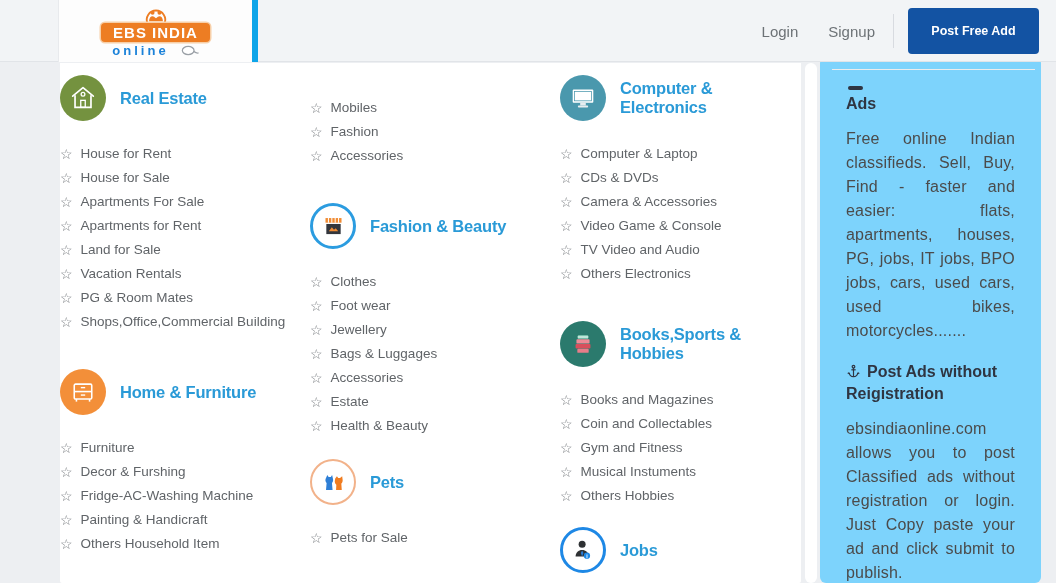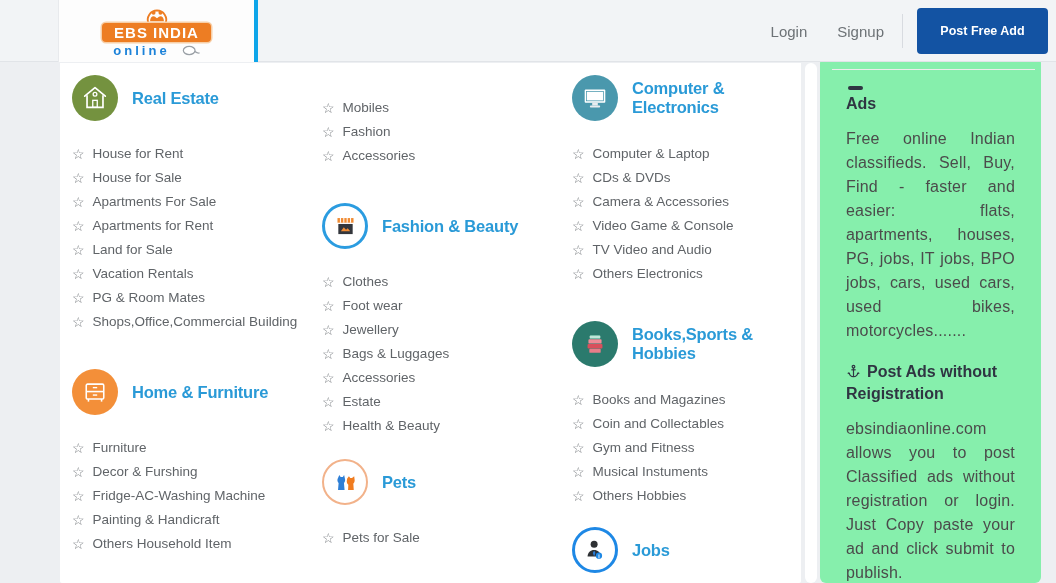--- a/index.html
+++ b/index.html
@@ -11,53 +11,53 @@
   }
 
   
   .header {
     position:absolute; top:0; left:0; width:1056px; height:62px;
     background:#f2f4f6; border-bottom:1px solid #e1e4e8;
     z-index:5;
   }
   .logo-box {
     position:absolute; left:58px; top:0; width:200px; height:62px;
-    background:#fdfdfd; border-left:1px solid #e8eaed; border-right:4px solid #0ea5e9;
+    background:#fdfdfd; border-left:1px solid #e8eaed; border-right:6px solid #0ea5e9;
     display:flex; flex-direction:column; align-items:center; justify-content:center;
   }
   .logo-emblem { height:20px; margin-bottom:-2px; }
   .logo-bar {
     background:#ed7d23; color:#fff; font-weight:bold; font-size:15px;
     letter-spacing:1px; padding:1px 12px; border-radius:4px;
     box-shadow:0 0 0 1.5px #f7cfa8;
   }
   .logo-online {
     color:#1b82d9; font-weight:bold; font-size:13px; letter-spacing:3px;
     display:flex; align-items:center; gap:12px; margin-top:1px;
   }
   .header-right {
-    position:absolute; right:4px; top:0; height:62px;
+    position:absolute; right:13px; top:0; height:62px;
     display:flex; align-items:center; padding-right:4px;
   }
   .hdr-link { color:#6d7276; font-size:15px; cursor:pointer; }
   .hdr-link.login { margin-right:30px; }
   .hdr-link.signup { margin-right:18px; }
   .hdr-divider { width:1px; height:34px; background:#d8dbe0; margin-right:14px; }
   .post-btn {
     background:#1353a3; color:#fff; border:none; border-radius:4px;
     font-family:"Liberation Sans", sans-serif;
     font-size:12.5px; font-weight:bold; padding:16px 0; width:131px;
     cursor:pointer; text-align:center;
   }
 
   
   .main-card {
     position:absolute; left:60px; top:63px; width:741px; height:520px;
     background:#fff; border-radius:0 0 2px 2px;
-    padding:12px 0 0 12px; overflow:hidden;
+    padding:12px 0 0 0; overflow:hidden;
   }
   .cols { display:flex; gap:13px; }
   .col { width:237px; flex:0 0 237px; }
 
   .cat-block { margin-top:40px; }
   .cat-block.first { margin-top:0; }
   .cat-block.mt-sm { margin-top:26px; }
   .cat-block.mt-xs { margin-top:24px; }
 
   .cat-head { display:flex; align-items:center; }
@@ -87,21 +87,21 @@
 
   
   .scroll-strip {
     position:absolute; left:805px; top:63px; width:12px; height:520px;
     background:#fff; border-radius:6px;
   }
 
   
   .sidebar-card {
     position:absolute; left:820px; top:57px; width:221px; height:526px;
-    background:#86efac; border-radius:6px; overflow:hidden;
+    background:#7dd3fc; border-radius:6px; overflow:hidden;
   }
   .sb-divider { border-top:1px solid #ececec; margin:12px 6px 0 12px; }
   .sb-inner { padding:0 26px 0 26px; }
   .sb-partial-icon {
     width:15px; height:4px; background:#2f3542; border-radius:2px;
     margin:16px 0 3px 2px;
   }
   .sb-title {
     color:#2f3542; font-size:16px; font-weight:bold; line-height:22px;
   }

